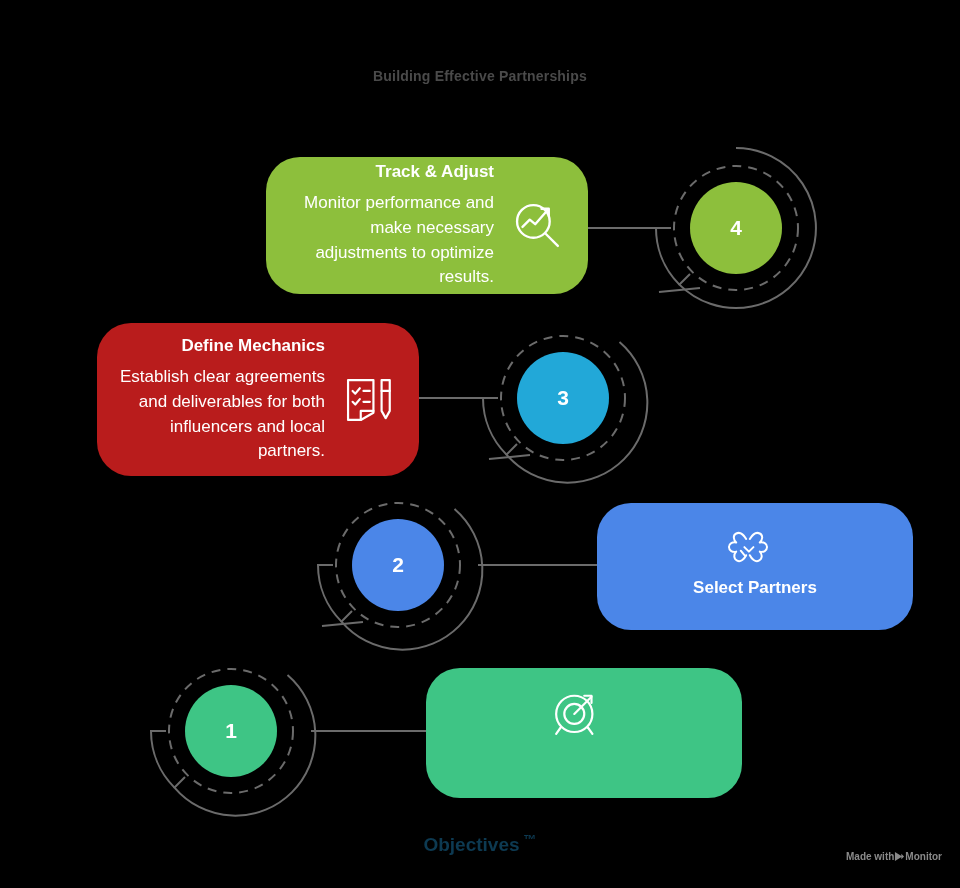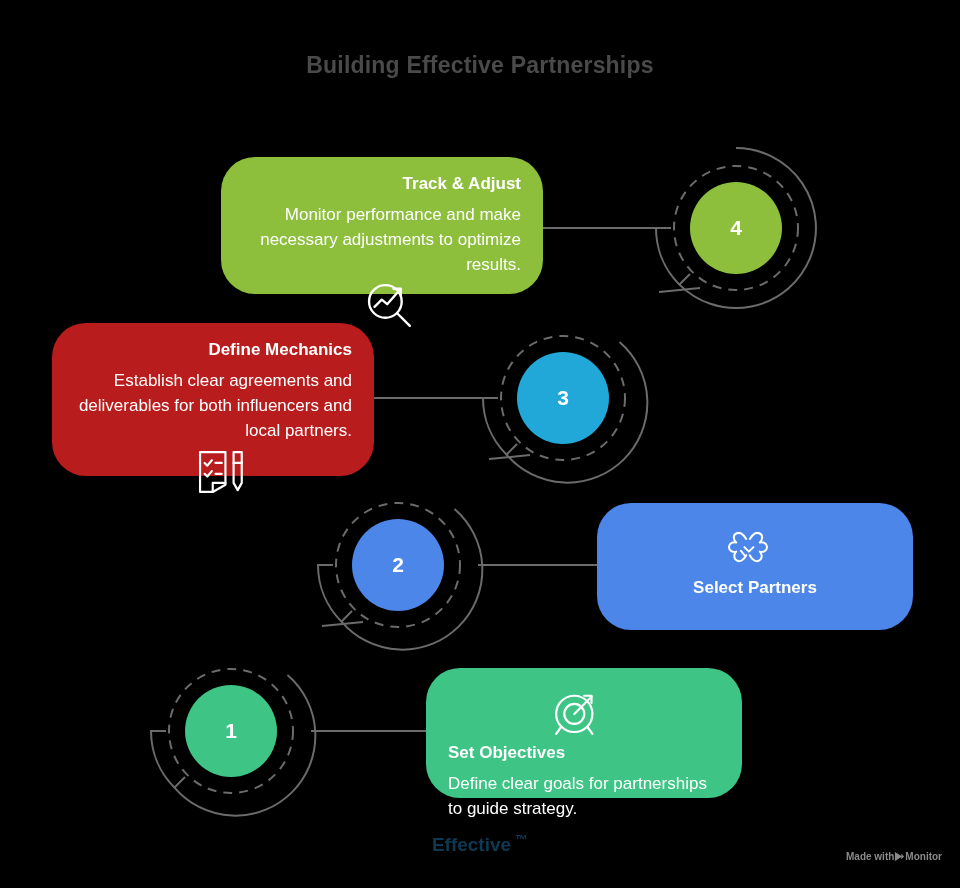--- a/index.html
+++ b/index.html
@@ -7,44 +7,44 @@
     width: 960px; height: 888px;
     background: #000000;
     font-family: "Liberation Sans", sans-serif;
     overflow: hidden;
   }
   #stage { position: relative; width: 960px; height: 888px; }
 
   #wires { position: absolute; inset: 0; width: 960px; height: 888px; }
 
   .page-title {
-    position: absolute; top: 52px; left: 0; width: 960px;
+    position: absolute; top: 68px; left: 0; width: 960px;
     text-align: center;
-    font-size: 23px; font-weight: bold; letter-spacing: .2px;
+    font-size: 14px; font-weight: bold; letter-spacing: .2px;
     color: #4a4a4a;
   }
 
   
   .card {
     position: absolute;
     border-radius: 34px;
     display: flex;
     align-items: center;
     color: #ffffff;
     padding: 16px 22px;
     flex-direction: column;
   }
   .card .txt { flex: 1 1 auto; }
   .card .title {
     font-size: 17px; font-weight: bold; line-height: 1.25;
     margin-bottom: 9px;
   }
   .card .desc { font-size: 17px; line-height: 1.45; }
 
-  .card.align-right { text-align: right; flex-direction: column; }
+  .card.align-right { text-align: right; flex-direction: row; margin-left: 45px; }
   .card.align-right .ic { order: 2; margin-left: 14px; }
   .card.align-left  .ic { order: 0; margin-right: 14px; }
 
   .ic { flex: 0 0 auto; width: 58px; height: 58px; }
   .ic svg { width: 100%; height: 100%; display: block; }
 
   
   #card4 { left: 221px; top: 157px;  width: 322px; height: 137px; background: #8DBF3C; }
   #card3 { left: 52px;  top: 323px;  width: 322px; height: 153px; background: #b91c1c; }
   #card2 { left: 597px; top: 503px;  width: 316px; height: 127px; background: #4B86E8; }
@@ -174,41 +174,37 @@
     <div class="ic">
       <svg viewBox="0 0 64 64" fill="none" stroke="#ffffff" stroke-width="2.4" stroke-linecap="round" stroke-linejoin="round">
         <circle cx="29" cy="33" r="20"></circle>
         <circle cx="29" cy="33" r="11"></circle>
         <line x1="29" y1="33" x2="48" y2="14"></line>
         <polyline points="40,13 48,13 48,21"></polyline>
         <line x1="14" y1="48" x2="9" y2="55"></line>
         <line x1="44" y1="48" x2="49" y2="55"></line>
       </svg>
     </div>
-    <div class="txt">
-      <div class="title">Set Objectives</div>
-      <div class="desc">Define clear goals for partnerships to guide strategy.</div>
-    </div>
   </div>
 
   <div class="node" id="node4">
     <div class="disc">4</div>
   </div>
   <div class="node" id="node3">
     <div class="disc">3</div>
   </div>
   <div class="node" id="node2">
     <div class="disc">2</div>
   </div>
   <div class="node" id="node1">
     <div class="disc">1</div>
   </div>
 
   <div class="brand">
-    <span>Effective</span><span class="tm">™</span>
+    <span>Objectives</span><span class="tm">™</span>
   </div>
 
   <div class="napkin">
     <span>Made with</span>
     <svg class="logo" viewBox="0 0 12 12">
       <path d="M1,1 L9,6 L1,11 Z" fill="#8a8a8a"></path>
       <path d="M8,3 L11,6 L8,9 Z" fill="#8a8a8a"></path>
     </svg>
     <span>Monitor</span>
   </div>

